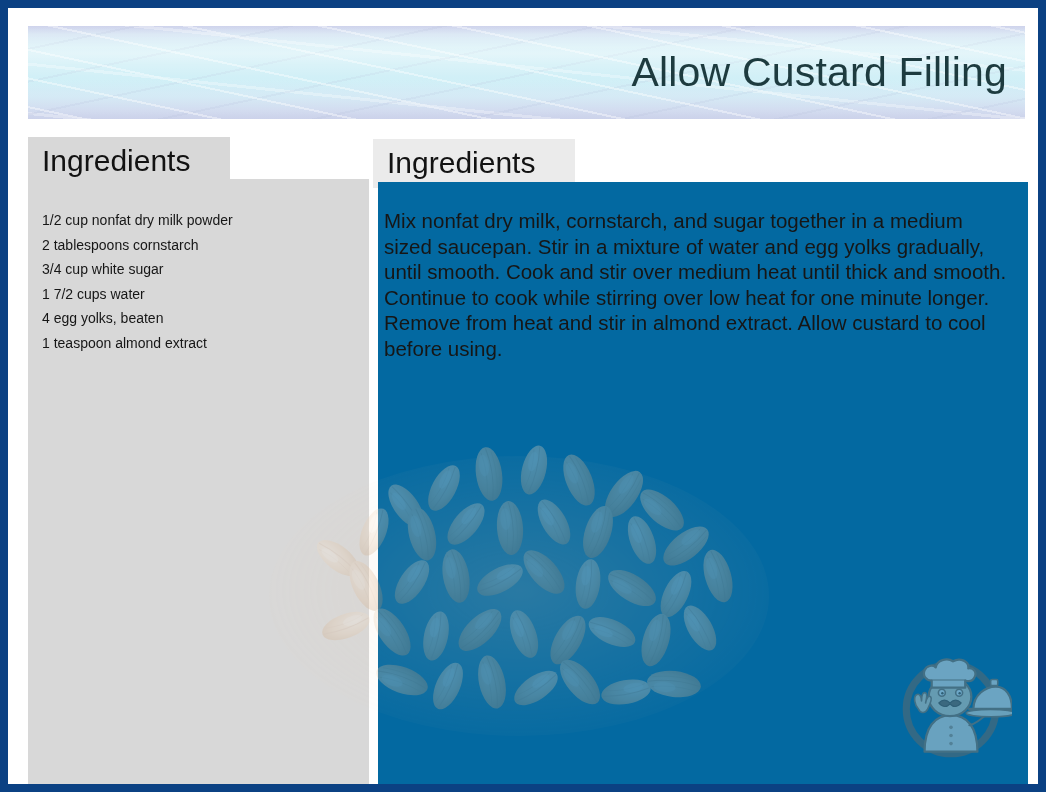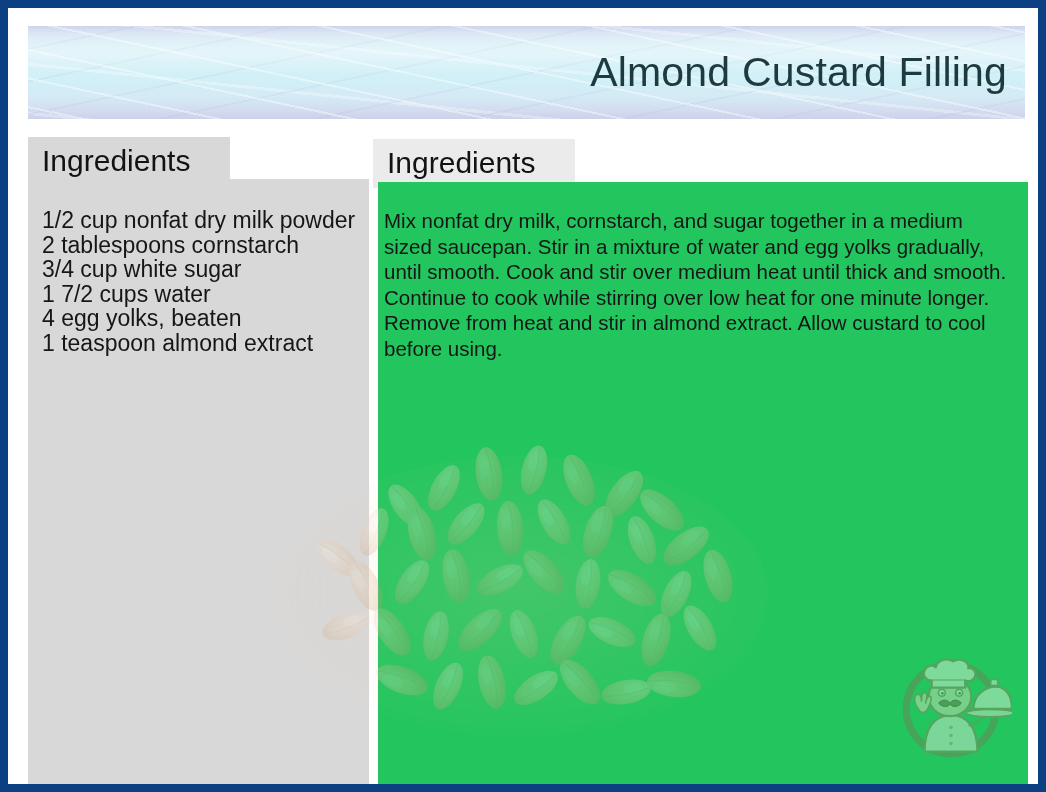--- a/index.html
+++ b/index.html
@@ -116,31 +116,31 @@
     width: 341px;
     height: 612px;
     background: #d8d8d8;
     padding: 29px 14px 0 14px;
   }
   .panel.directions {
     left: 362px;
     top: 166px;
     width: 650px;
     height: 609px;
-    background: #22c55e;
+    background: #0369a1;
     padding: 26px 16px 0 6px;
   }
 
   .ingredient-list {
     margin: 0;
     padding: 0;
     list-style: none;
   }
   .ingredient-list li {
-    font-size: 23px;
+    font-size: 14px;
     line-height: 24.5px;
     color: #161616;
     white-space: nowrap;
   }
 
   .directions-body {
     font-size: 20.5px;
     line-height: 25.5px;
     color: #161616;
     margin: 0;
@@ -182,21 +182,21 @@
 </style>
 </head>
 <body>
 
 <div class="slide">
   <div class="slide-inner">
 
     <div class="header-band">
       <div class="header-weave"></div>
       <div class="header-sheen"></div>
-      <div class="slide-title">Almond Custard Filling</div>
+      <div class="slide-title">Allow Custard Filling</div>
     </div>
 
     <div class="tab ingredients">Ingredients</div>
 
     <div class="panel ingredients">
       <ul class="ingredient-list">
         <li>1/2 cup nonfat dry milk powder</li>
         <li>2 tablespoons cornstarch</li>
         <li>3/4 cup white sugar</li>
         <li>1 7/2 cups water</li>

